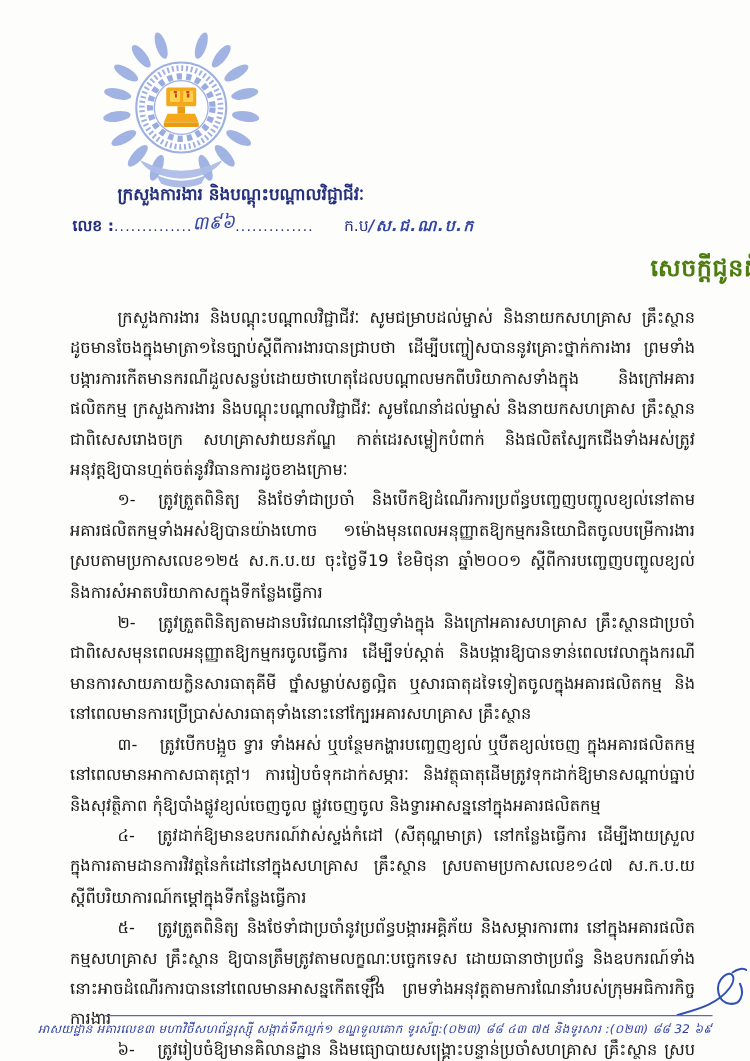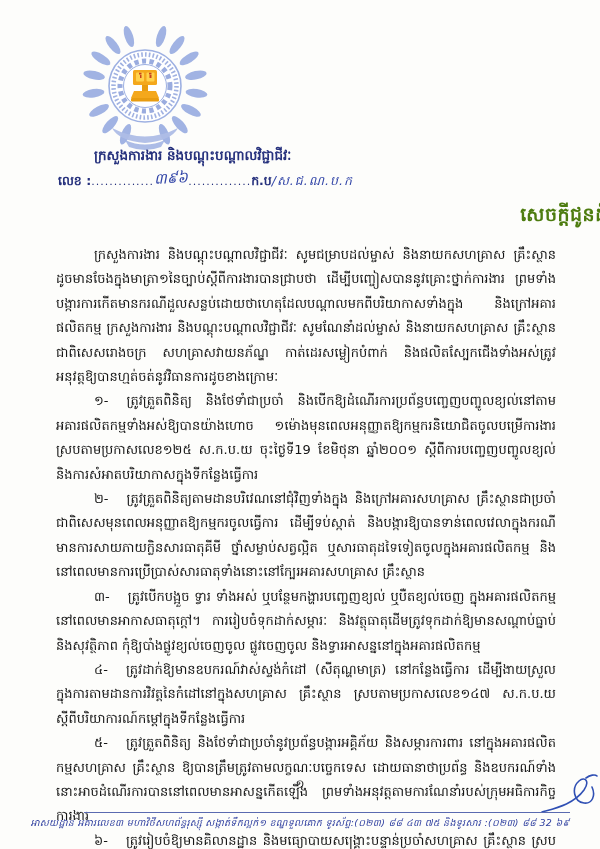--- a/index.html
+++ b/index.html
@@ -23,22 +23,22 @@
   .header-ornament{font-size:8px;margin-top:7px;letter-spacing:2px;color:#4a5899;}
   .ministry-block{position:absolute;left:58px;top:147px;color:#26317d;}
   .ministry-name{font-size:13.5px;font-weight:bold;margin-left:36px;}
   .number-line{margin-top:3px;font-size:12.5px;font-weight:bold;white-space:nowrap;}
   .dots{letter-spacing:1px;font-weight:normal;font-size:11px;color:#26317d;}
   .handwritten{
     color:#3447a8;font-weight:normal;font-style:italic;
     display:inline-block;transform:rotate(-3deg) translateY(-2px);
     font-size:15px;
   }
-  .ref-prefix{font-weight:bold;}
-  .ref-suffix{color:#3447a8;font-style:italic;font-weight:normal;letter-spacing:1px;}
+  .ref-prefix{font-weight:normal;margin-left:24px;}
+  .ref-suffix{color:#3447a8;font-style:italic;font-weight:bold;letter-spacing:1px;}
   
   .doc-title{
     position:absolute;left:0;top:202px;width:100%;
     text-align:right;font-size:19px;font-weight:bold;color:#4d7c0f;
     letter-spacing:.5px;margin:0;padding-left:44px;
   }
   .body-text{
     position:absolute;left:56px;top:243px;width:500px;
     font-size:13px;line-height:24.4px;color:#151515;
     text-align:justify;

